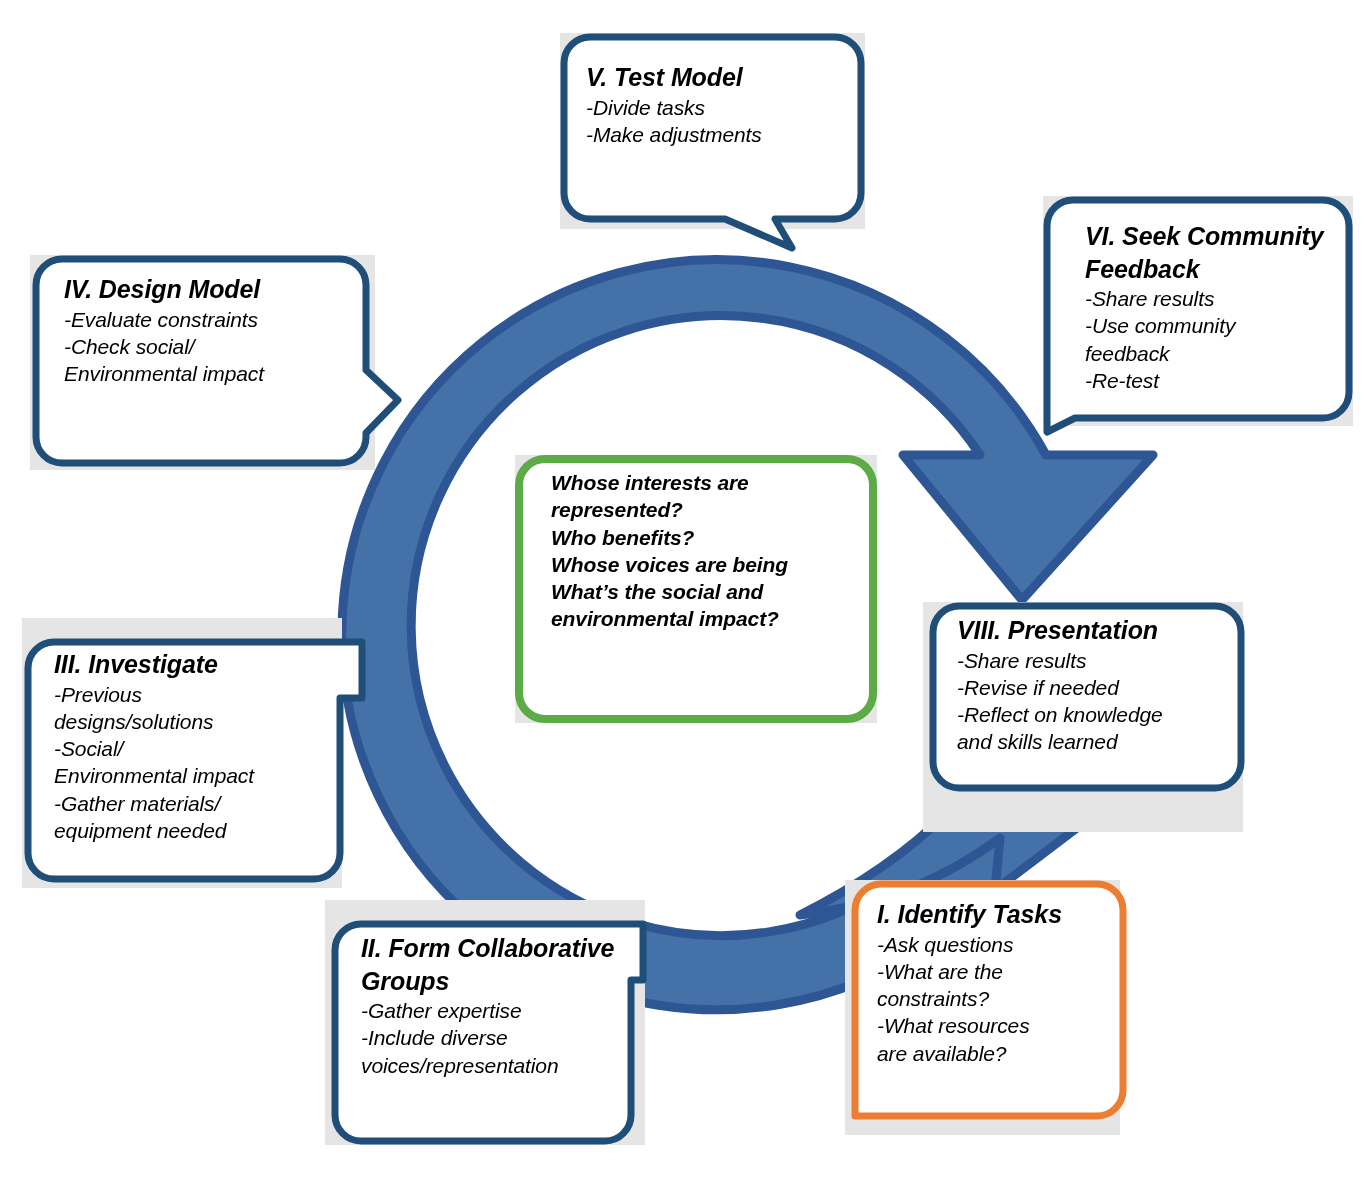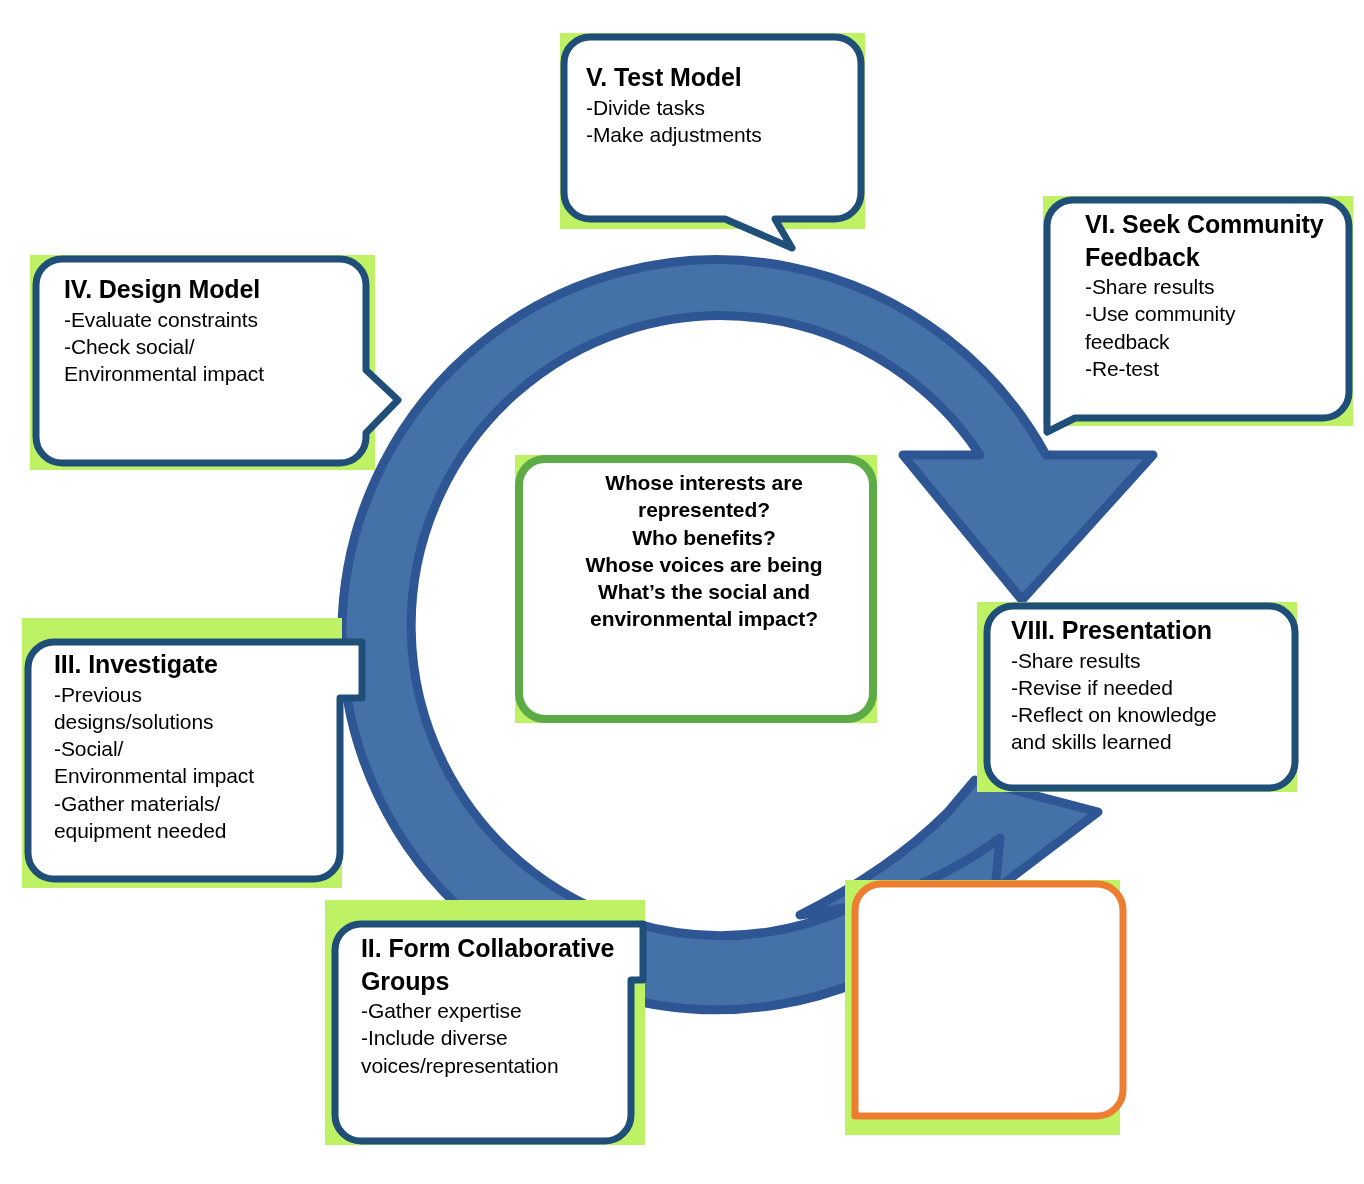--- a/index.html
+++ b/index.html
@@ -2,21 +2,21 @@
 <html><head>
 <meta charset="utf-8">
 <style>
   html,body{margin:0;padding:0;background:#ffffff;}
   body{width:1364px;height:1184px;overflow:hidden;
        font-family:"Liberation Sans","DejaVu Sans",sans-serif;}
   #stage{position:relative;width:1364px;height:1184px;background:#fff;}
 
   svg.cyclesvg{position:absolute;left:0;top:0;width:1364px;height:1184px;}
 
-  .callout{position:absolute;background:#bef264;box-sizing:border-box;}
+  .callout{position:absolute;background:#e5e5e5;box-sizing:border-box;font-style:italic;}
   .callout .body{position:relative;z-index:3;padding:14px 16px 10px 26px;}
   .ttl{font-weight:bold;font-size:25px;line-height:1.30;color:#000;letter-spacing:-0.1px;}
   .ln{font-size:21px;line-height:1.30;color:#000;letter-spacing:-0.1px;}
 
   
   .boxsvg{position:absolute;left:0;top:0;overflow:visible;}
 
   .green .ttl,.green .ln{font-weight:bold;}
 </style>
 </head>
@@ -67,21 +67,21 @@
       <div class="ln">-Divide tasks</div>
       <div class="ln">-Make adjustments</div>
     </div>
   </div>
 
   <div class="callout" style="left:1043px;top:196px;width:310px;height:230px;">
     <svg class="boxsvg" width="320" height="240" viewBox="0 0 320 240">
       <path d="M 32 4 H 280 A 26 26 0 0 1 306 30 V 196 A 26 26 0 0 1 280 222 H 32
                L 4 236 L 4 170 L 4 30 A 26 26 0 0 1 32 4 Z" fill="#ffffff" stroke="#1f4e79" stroke-width="7" stroke-linejoin="round"></path>
     </svg>
-    <div class="body" style="padding:12px 10px 0 42px;">
+    <div class="body" style="padding:24px 10px 0 42px;">
       <div class="ttl">VI. Seek Community</div>
       <div class="ttl">Feedback</div>
       <div class="ln">-Share results</div>
       <div class="ln">-Use community</div>
       <div class="ln">feedback</div>
       <div class="ln">-Re-test</div>
     </div>
   </div>
 
   <div class="callout" style="left:30px;top:255px;width:345px;height:215px;">
@@ -106,21 +106,21 @@
       <div class="ttl">III. Investigate</div>
       <div class="ln">-Previous</div>
       <div class="ln">designs/solutions</div>
       <div class="ln">-Social/</div>
       <div class="ln">Environmental impact</div>
       <div class="ln">-Gather materials/</div>
       <div class="ln">equipment needed</div>
     </div>
   </div>
 
-  <div class="callout" style="left:977px;top:602px;width:320px;height:190px;">
+  <div class="callout" style="left:923px;top:602px;width:320px;height:230px;">
     <svg class="boxsvg" width="330" height="205" viewBox="0 0 330 205">
       <path d="M 36 4 H 292 A 26 26 0 0 1 318 30 V 160 A 26 26 0 0 1 292 186 H 36
                A 26 26 0 0 1 10 160 V 30 A 26 26 0 0 1 36 4 Z" fill="#ffffff" stroke="#1f4e79" stroke-width="7" stroke-linejoin="round"></path>
     </svg>
     <div class="body" style="padding:12px 6px 0 34px;">
       <div class="ttl">VIII. Presentation</div>
       <div class="ln">-Share results</div>
       <div class="ln">-Revise if needed</div>
       <div class="ln">-Reflect on knowledge</div>
       <div class="ln">and skills learned</div>
@@ -139,28 +139,36 @@
       <div class="ln">-Include diverse</div>
       <div class="ln">voices/representation</div>
     </div>
   </div>
 
   <div class="callout" style="left:845px;top:880px;width:275px;height:255px;">
     <svg class="boxsvg" width="285" height="265" viewBox="0 0 285 265">
       <path d="M 36 4 H 252 A 26 26 0 0 1 278 30 V 210 A 26 26 0 0 1 252 236 H 36
                A 0 0 0 0 1 10 236 V 60 L 10 30 A 26 26 0 0 1 36 4 Z" fill="#ffffff" stroke="#ed7d31" stroke-width="7" stroke-linejoin="round"></path>
     </svg>
+    <div class="body" style="padding:18px 6px 0 32px;">
+      <div class="ttl">I. Identify Tasks</div>
+      <div class="ln">-Ask questions</div>
+      <div class="ln">-What are the</div>
+      <div class="ln">constraints?</div>
+      <div class="ln">-What resources</div>
+      <div class="ln">are available?</div>
+    </div>
   </div>
 
   <div class="callout green" style="left:515px;top:455px;width:362px;height:268px;">
     <svg class="boxsvg" width="362" height="268" viewBox="0 0 362 268">
       <path d="M 30 4 H 332 A 26 26 0 0 1 358 30 V 238 A 26 26 0 0 1 332 264 H 30
                A 26 26 0 0 1 4 238 V 30 A 26 26 0 0 1 30 4 Z" fill="#ffffff" stroke="#5cab46" stroke-width="8" stroke-linejoin="round"></path>
     </svg>
-    <div class="body" style="padding:14px 20px 0 36px;text-align:center;">
+    <div class="body" style="padding:14px 20px 0 36px;">
       <div class="ln">Whose interests are</div>
       <div class="ln">represented?</div>
       <div class="ln">Who benefits?</div>
       <div class="ln">Whose voices are being</div>
       <div class="ln">What’s the social and</div>
       <div class="ln">environmental impact?</div>
     </div>
   </div>
 
 </div>

